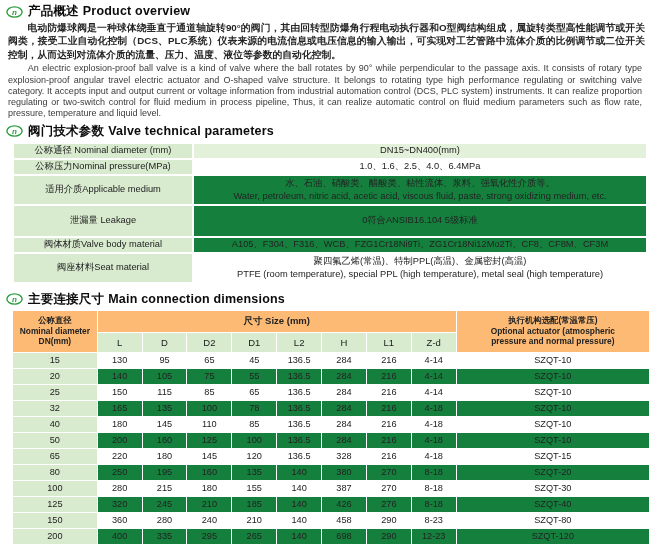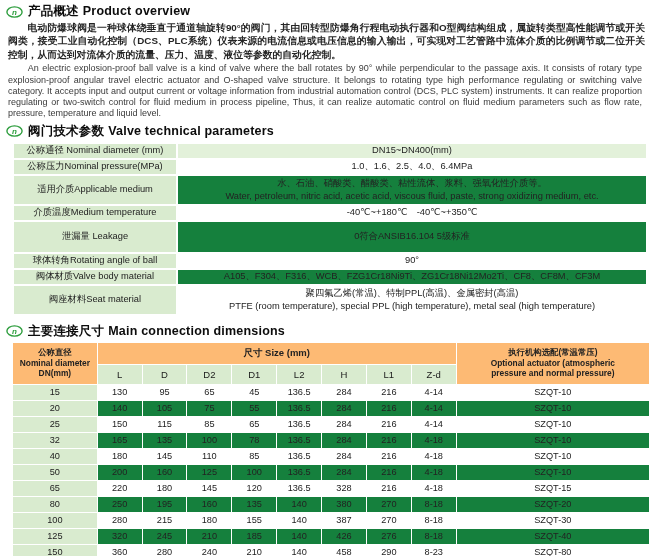--- a/index.html
+++ b/index.html
@@ -24,21 +24,21 @@
   .para-en {
     margin:1px 8px 3px 8px;
     font-size:9px; line-height:11.3px;
     color:#3a3a3a; text-indent:2.2em; text-align:justify;
   }
 
   table.params {
     border-collapse:separate; border-spacing:2px;
     margin:2px 0 0 12px; width:636px; table-layout:fixed;
   }
-  table.params td { text-align:center; vertical-align:middle; padding:0 3px; }
+  table.params td { text-align:center; vertical-align:middle; padding:0 11px; }
   .params .label-cell { background:#d9ebcf; width:156px; font-size:9.3px; color:#222; }
   .params .value-cell { font-size:9.3px; color:#222; line-height:13px; }
   .bg-green { background:#e3f1da; }
   .bg-gray  { background:#15803d; }
   .bg-white { background:#ffffff; }
 
   table.dims {
     border-collapse:separate; border-spacing:1px;
     margin:2px 0 0 12px; table-layout:fixed;
   }
@@ -89,36 +89,24 @@
           <div>1.0、1.6、2.5、4.0、6.4MPa</div>
         </td>
       </tr>
       <tr style="height: 28px;">
         <td class="label-cell">适用介质Applicable medium</td>
         <td class="value-cell bg-gray">
           <div>水、石油、硝酸类、醋酸类、粘性流体、浆料、强氧化性介质等。</div>
           <div>Water, petroleum, nitric acid, acetic acid, viscous fluid, paste, strong oxidizing medium, etc.</div>
         </td>
       </tr>
-      <tr style="height: 14px;">
-        <td class="label-cell">介质温度Medium temperature</td>
-        <td class="value-cell bg-white">
-          <div>-40℃~+180℃　-40℃~+350℃</div>
-        </td>
-      </tr>
       <tr style="height: 30px;">
         <td class="label-cell">泄漏量 Leakage</td>
         <td class="value-cell bg-gray">
           <div>0符合ANSIB16.104 5级标准</div>
-        </td>
-      </tr>
-      <tr style="height: 14px;">
-        <td class="label-cell">球体转角Rotating angle of ball</td>
-        <td class="value-cell bg-white">
-          <div>90°</div>
         </td>
       </tr>
       <tr style="height: 14px;">
         <td class="label-cell">阀体材质Valve body material</td>
         <td class="value-cell bg-gray">
           <div>A105、F304、F316、WCB、FZG1Cr18Ni9Ti、ZG1Cr18Ni12Mo2Ti、CF8、CF8M、CF3M</div>
         </td>
       </tr>
       <tr style="height: 28px;">
         <td class="label-cell">阀座材料Seat material</td>

